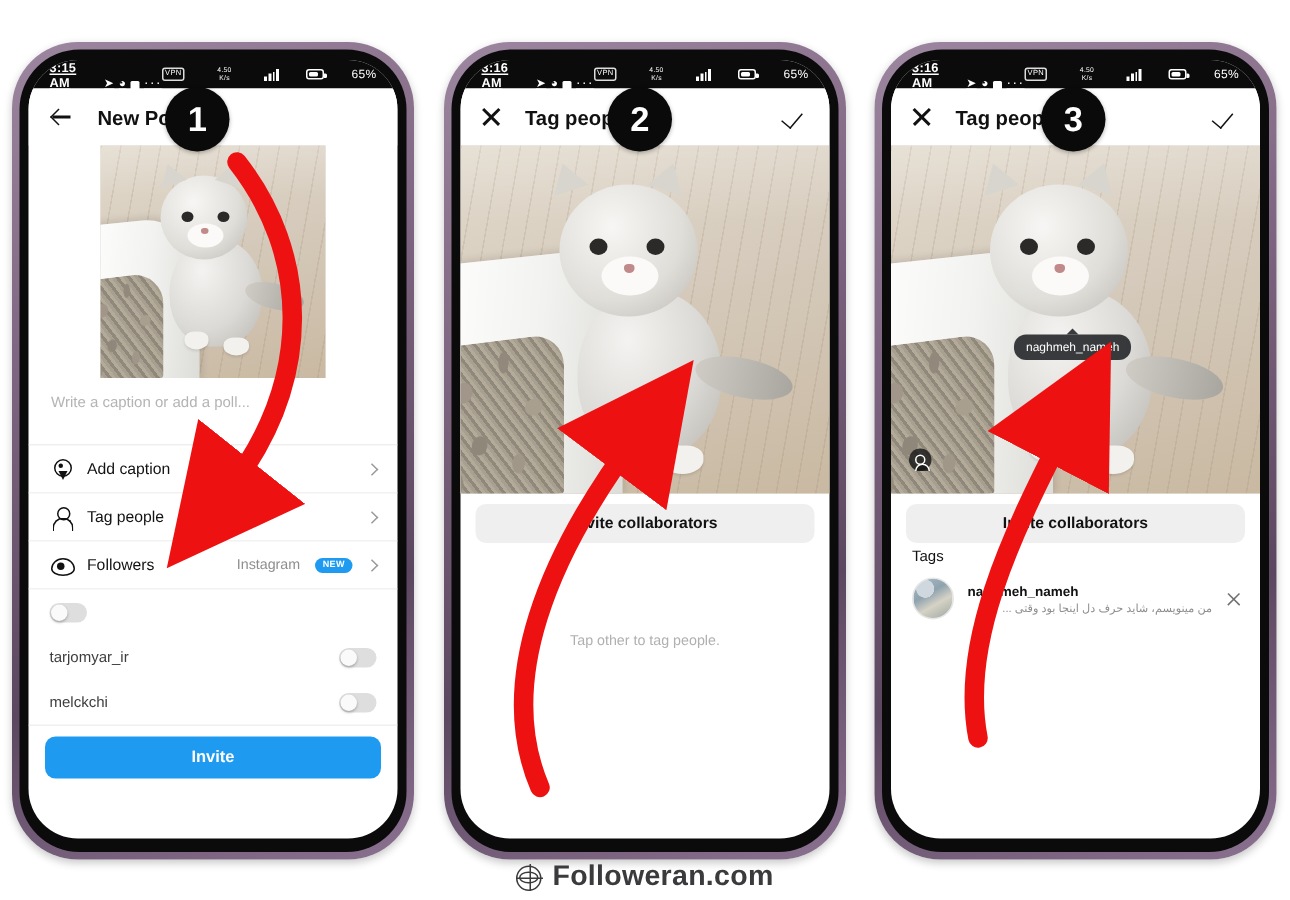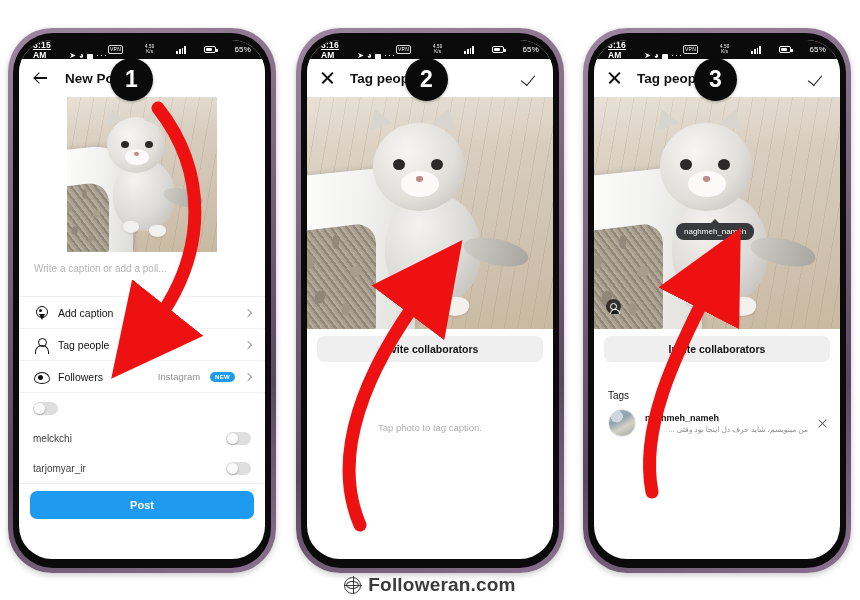--- a/index.html
+++ b/index.html
@@ -230,21 +230,21 @@
   }
   .tag-dot {
     position:absolute; width:15px;height:15px;border-radius:50%;
     background:rgba(25,25,25,.82); display:flex;align-items:center;justify-content:center;
   }
   .tag-dot span{
     width:7px;height:7px;border-radius:50%;border:1.3px solid #fff; position:relative;
   }
   .tag-dot span::after{content:"";position:absolute;left:-1.4px;top:4.6px;width:8px;height:4px;border:1.3px solid #fff;border-bottom:none;border-radius:5px 5px 0 0;background:rgba(25,25,25,.82);}
 
-  .tags-hdr{ font-size:10px; color:#121212; padding:28px 14px 6px; flex:none;}
+  .tags-hdr{ font-size:10px; color:#121212; padding:4px 14px 6px; flex:none;}
   .tag-row{ display:flex; align-items:center; gap:9px; padding:2px 12px 0 14px; flex:none;}
   .avatar{
     width:28px;height:28px;border-radius:50%;flex:none;overflow:hidden;
     background:
       radial-gradient(circle at 30% 25%, #cfd8de 0 22%, transparent 23%),
       linear-gradient(150deg,#a9bcc6 0%, #8fa3ae 38%, #d6d2c6 62%, #9aa79f 100%);
     border:1px solid #e6e6e6;
   }
   .tag-meta{flex:1; min-width:0;}
   .tag-name{font-size:9px;font-weight:bold;color:#121212;}
@@ -359,30 +359,30 @@
           <div class="val">Instagram</div>
           <div class="badge-new">NEW</div>
           <div class="chev"></div>
         </div>
 
 
         <div class="acct">
           <div class="toggle"></div>
         </div>
         <div class="acct">
+          <div class="name">tarjomyar_ir</div>
+          <div class="toggle"></div>
+        </div>
+        <div class="acct">
           <div class="name">melckchi</div>
           <div class="toggle"></div>
         </div>
-        <div class="acct">
-          <div class="name">tarjomyar_ir</div>
-          <div class="toggle"></div>
-        </div>
 
         <div class="share-wrap">
-          <div class="share-btn">Post</div>
+          <div class="share-btn">Invite</div>
         </div>
 
       </div>
     </div>
   </div>
 
   <div class="phone" id="phone2">
     <div class="phone-inner">
       <div class="screen">
 
@@ -434,21 +434,21 @@
               <div class="paw" style="left:92px;top:192px;width:26px;height:19px;"></div>
               <div class="paw" style="left:134px;top:200px;width:28px;height:19px;"></div>
             </div>
           </div>
         </div>
 
         <div class="invite-wrap">
           <div class="invite-btn">Invite collaborators</div>
         </div>
 
-        <div class="hint">Tap photo to tag caption.</div>
+        <div class="hint">Tap other to tag people.</div>
 
       </div>
     </div>
   </div>
 
   <div class="phone" id="phone3">
     <div class="phone-inner">
       <div class="screen">
 
         <div class="statusbar">

